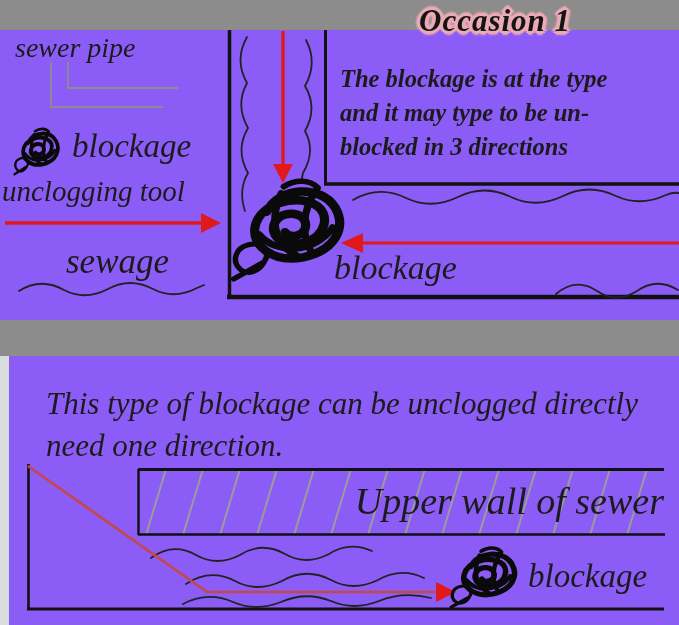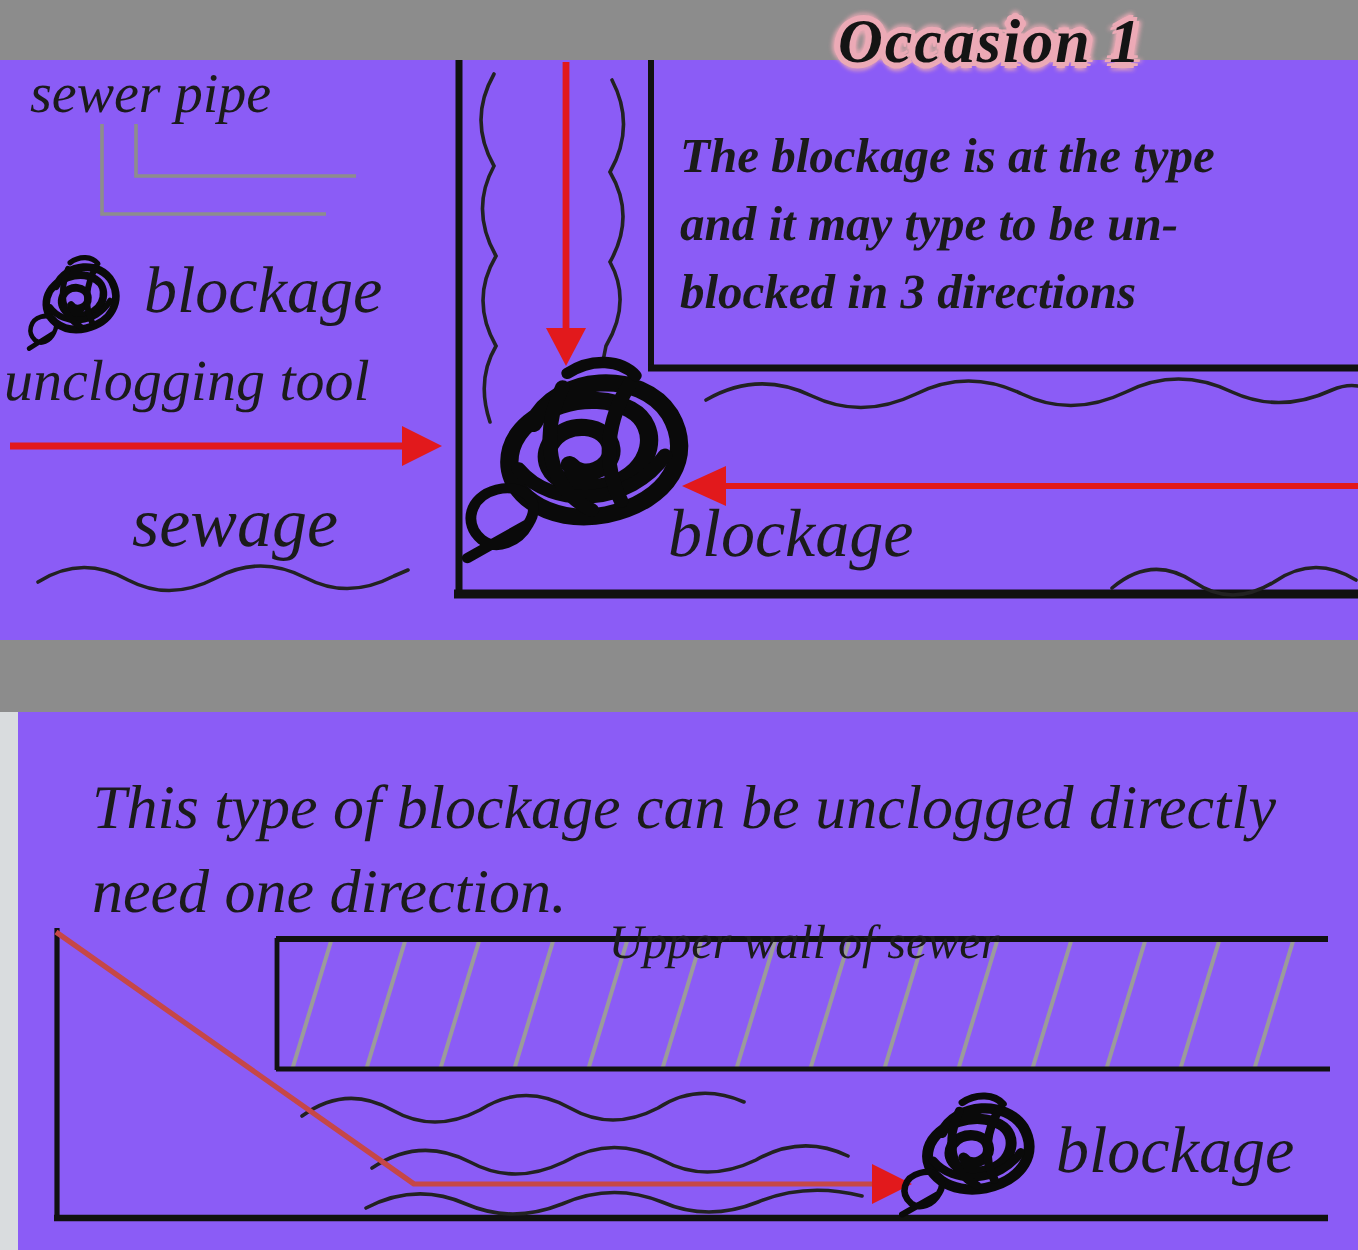--- a/index.html
+++ b/index.html
@@ -28,21 +28,21 @@
   }
   #occ1-title{left:419px;top:3px;}
   #occ2-title{left:421px;top:326px;}
   #lbl-sewer-pipe{left:15px;top:33px;font-size:28px;}
   #lbl-blockage-legend{left:72px;top:129px;font-size:33px;}
   #lbl-unclogging-tool{left:2px;top:176px;font-size:29px;}
   #lbl-sewage{left:66px;top:243px;font-size:35px;}
   #lbl-blockage-elbow{left:334px;top:250px;font-size:34px;}
   #note{left:340px;top:62px;font-size:24.5px;font-weight:bold;line-height:34px;}
   #desc{left:34px;top:383px;font-size:31px;line-height:42px;margin-left:12px;}
-  #lbl-upper-wall{left:140px;top:460px;width:524px;text-align:center;font-size:24px;}
+  #lbl-upper-wall{left:140px;top:481px;width:524px;text-align:right;font-size:38px;}
   #lbl-blockage-bottom{left:528px;top:559px;font-size:33px;}
 </style>
 </head>
 <body>
 
 <div id="stage">
 
   <div id="bar1" class="bar"></div>
   <div id="bar2" class="bar"></div>
   <div id="edge-strip"></div>

